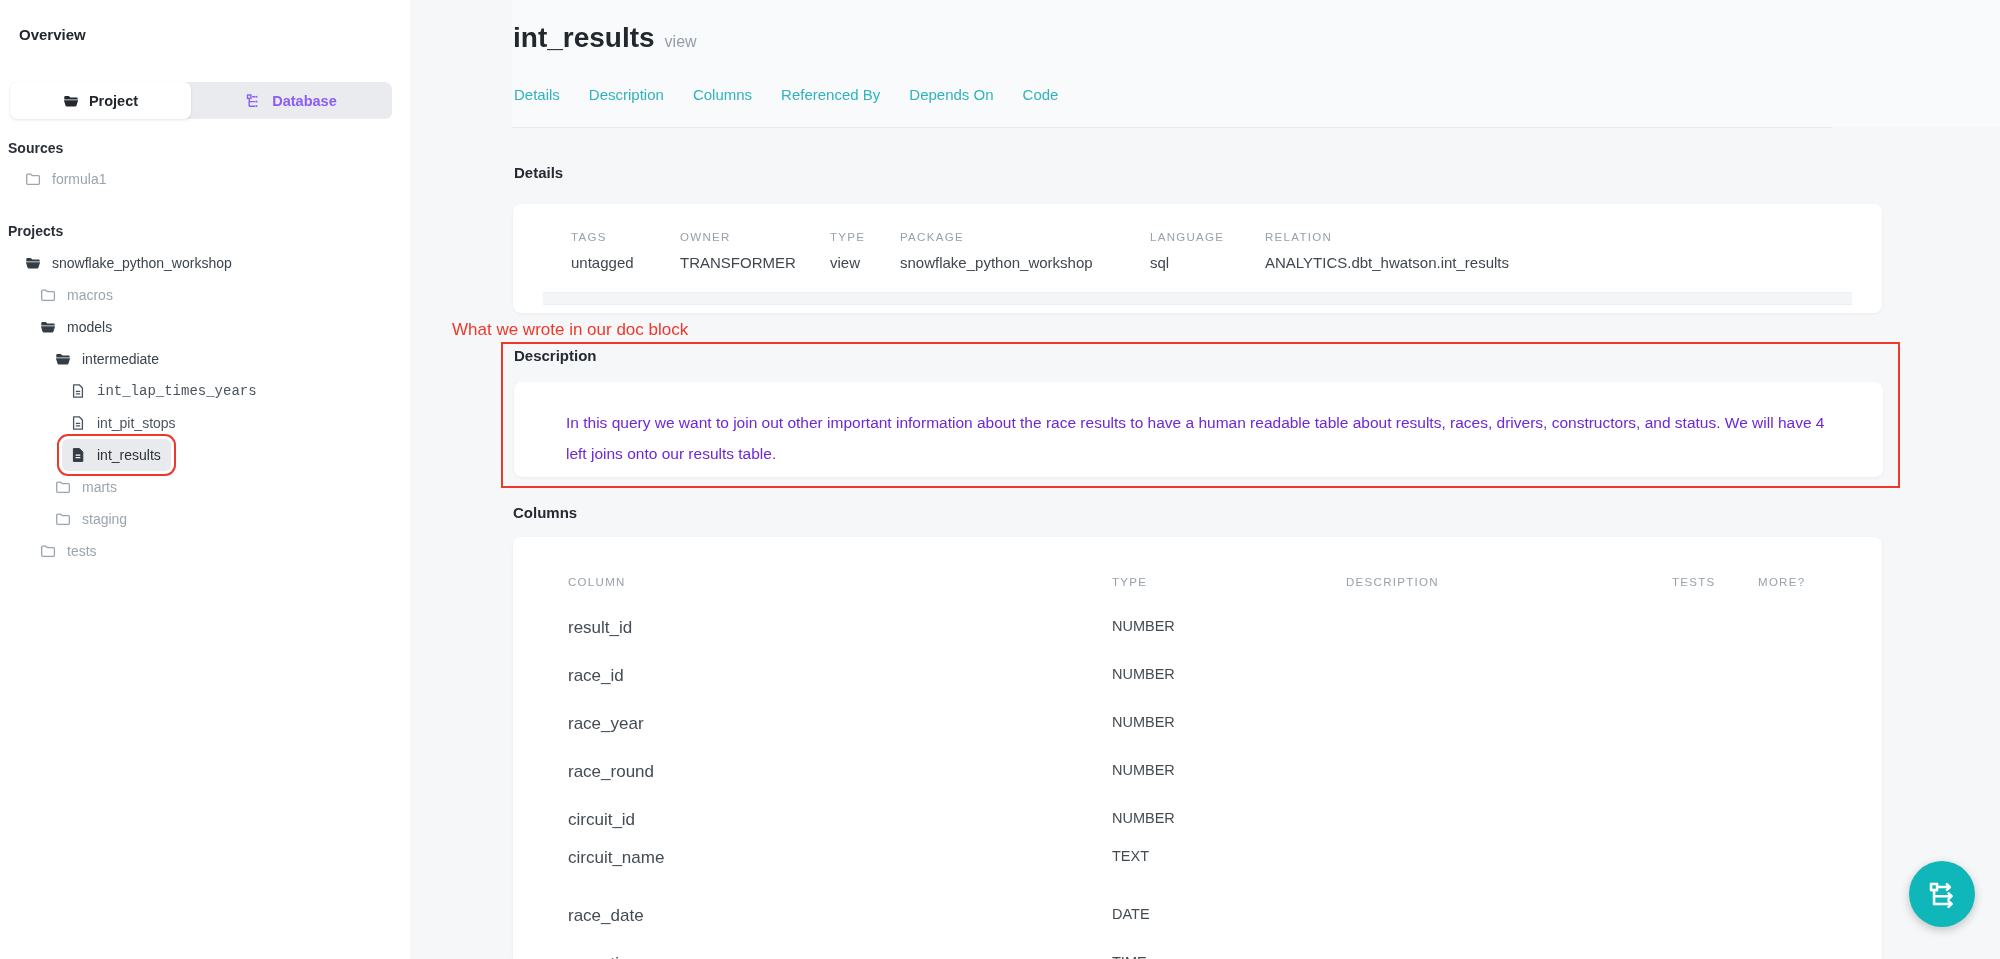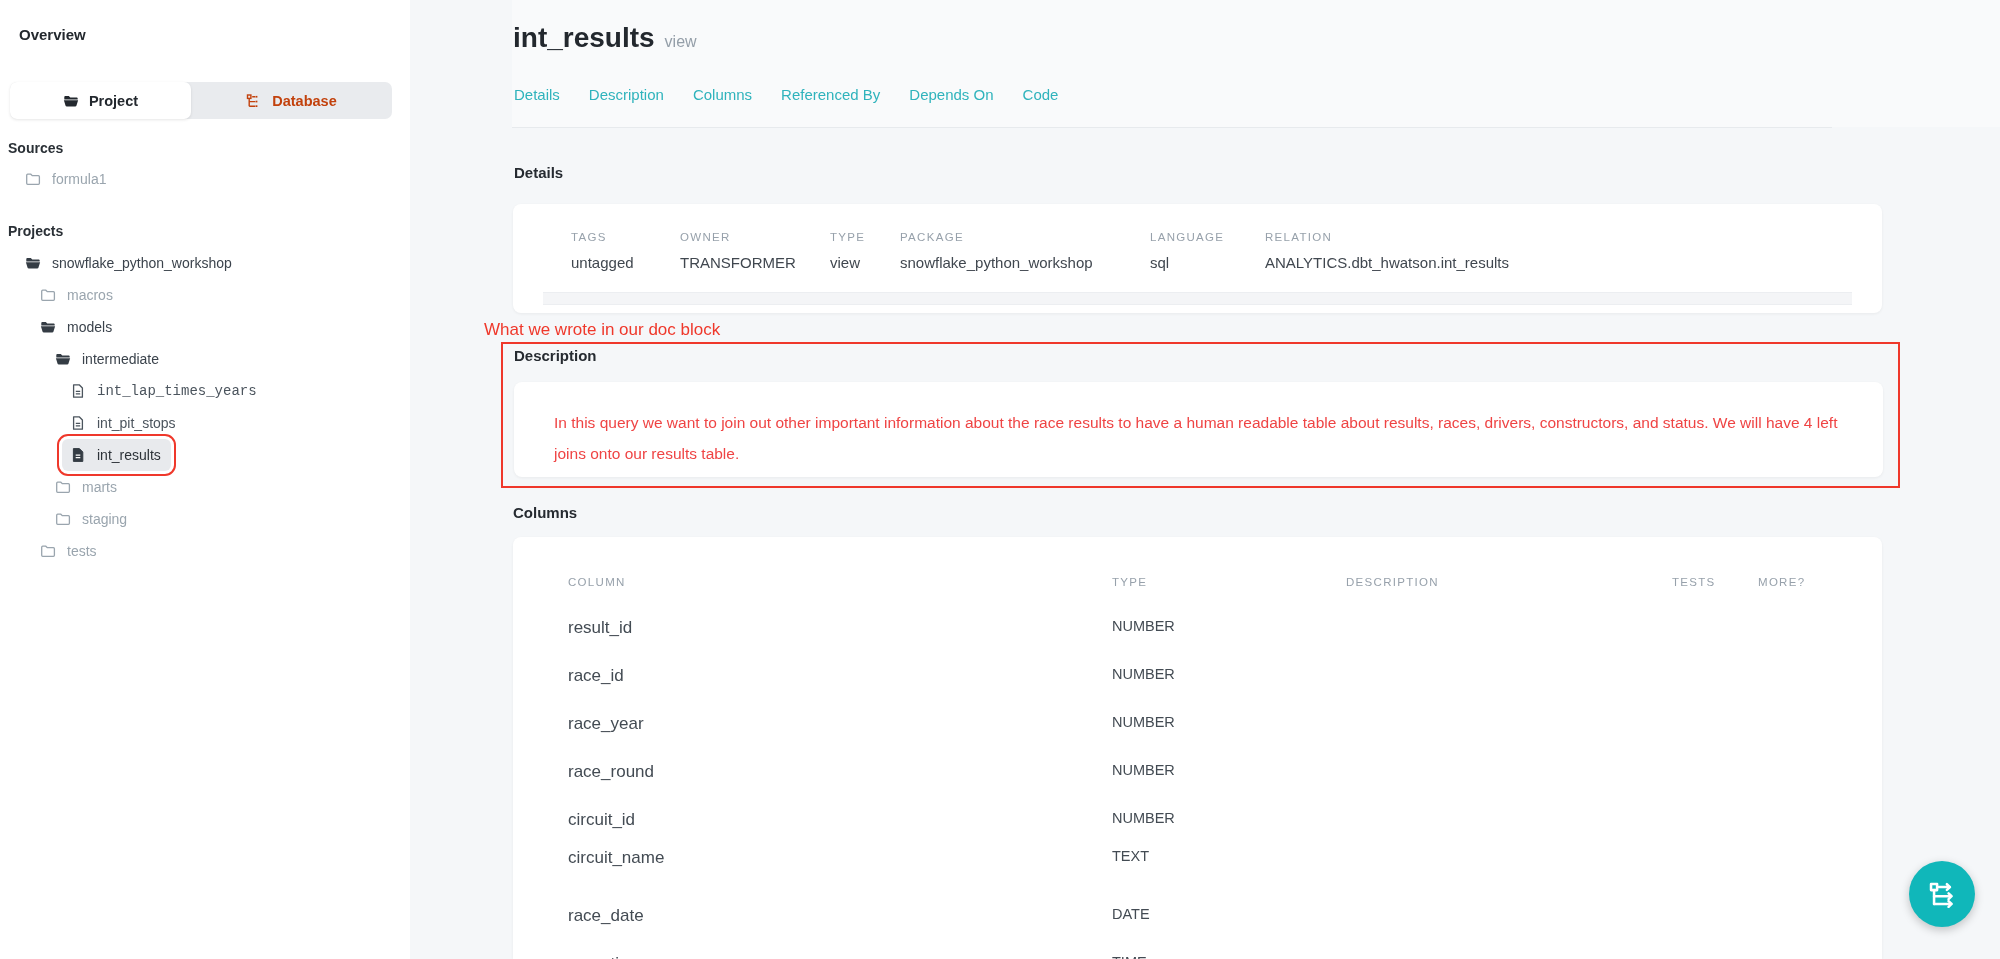--- a/index.html
+++ b/index.html
@@ -6,21 +6,21 @@
   html,body { width:2000px; height:959px; overflow:hidden; }
   body { font-family:"Liberation Sans", sans-serif; background:#f5f7f9; }
   #app { position:relative; width:2000px; height:959px; background:#f5f7f9; }
 
   
   .sidebar { position:absolute; left:0; top:0; width:410px; height:959px; background:#ffffff; z-index:2; }
   .overview-label { position:absolute; left:19px; top:26px; font-size:15px; font-weight:700; color:#23282e; }
   .toggle { position:absolute; left:10px; top:82px; width:382px; height:37px; background:#e9ebee; border-radius:7px; display:flex; }
   .seg { display:flex; align-items:center; justify-content:center; gap:10px; font-size:14.5px; font-weight:700; border:none; background:transparent; cursor:pointer; font-family:inherit; }
   .seg.project { width:181px; background:#ffffff; border-radius:7px; color:#23282e; box-shadow:0 1px 3px rgba(0,0,0,.10); }
-  .seg.database { flex:1; color:#c2410c; }
+  .seg.database { flex:1; color:#8b5cf6; }
   .icon { display:inline-flex; width:16px; height:16px; flex:0 0 auto; }
   .icon svg { width:100%; height:100%; }
   .section-label { position:absolute; left:8px; font-size:14px; font-weight:700; color:#2a3036; }
   .sources-label { top:140px; }
   .projects-label { top:223px; }
   ul.tree { position:absolute; left:0; width:420px; list-style:none; }
   .sources-tree { top:163px; }
   .projects-tree { top:247px; }
   ul.tree li { height:32px; display:flex; align-items:stretch; width:fit-content; }
   .row-inner { display:flex; align-items:center; gap:11px; padding:0 10px 0 8px; border-radius:6px; font-size:14px; cursor:pointer; white-space:nowrap; }
@@ -43,25 +43,25 @@
   .sec-heading { position:absolute; font-size:15px; font-weight:700; color:#262b31; z-index:3; }
   .card { position:absolute; background:#ffffff; border-radius:8px; box-shadow:0 1px 3px rgba(27,31,35,.06); }
 
   .h-details { left:514px; top:164px; }
   .details-card { left:513px; top:204px; width:1369px; height:109px; }
   .detail-field { position:absolute; top:0; height:100%; }
   .detail-label { position:absolute; top:27px; font-size:11.5px; letter-spacing:1.3px; color:#97a1ab; white-space:nowrap; }
   .detail-value { position:absolute; top:50px; font-size:15px; color:#40474f; white-space:nowrap; }
   .details-strip { position:absolute; left:30px; right:30px; top:88px; height:13px; background:#f4f5f7; border-top:1px solid #eceef1; border-bottom:1px solid #eceef1; }
 
-  .annotation-text { position:absolute; left:484px; top:320px; font-size:17px; color:#ef382b; z-index:4; }
+  .annotation-text { position:absolute; left:452px; top:320px; font-size:17px; color:#ef382b; z-index:4; }
   .redbox { position:absolute; left:501px; top:342px; width:1399px; height:146px; border:2px solid #ef382b; z-index:3; }
   .h-description { left:11px; top:3px; position:absolute; font-size:15px; font-weight:700; color:#262b31; }
   .desc-card { position:absolute; left:11px; top:38px; width:1369px; height:95px; background:#fff; border-radius:8px; box-shadow:0 1px 3px rgba(27,31,35,.06); overflow:hidden; }
-  .desc-text { margin:25px 40px 0 40px; font-size:15.5px; line-height:31px; color:#ef4444; }
+  .desc-text { margin:25px 40px 0 52px; font-size:15.5px; line-height:31px; color:#6d28d9; }
 
   .h-columns { left:513px; top:504px; }
   .columns-card { left:513px; top:537px; width:1369px; height:422px; border-radius:8px 8px 0 0; overflow:hidden; }
   .col-header { position:absolute; top:39px; font-size:11.5px; letter-spacing:1.3px; color:#97a1ab; white-space:nowrap; }
   .ch-0 { left:55px; } .ch-1 { left:599px; } .ch-2 { left:833px; } .ch-3 { left:1159px; } .ch-4 { left:1245px; }
   .col-row { position:absolute; left:0; width:100%; height:20px; }
   .col-name { position:absolute; left:55px; font-size:17px; color:#434b53; }
   .col-type { position:absolute; left:599px; font-size:14.5px; color:#434b53; }
 
   

